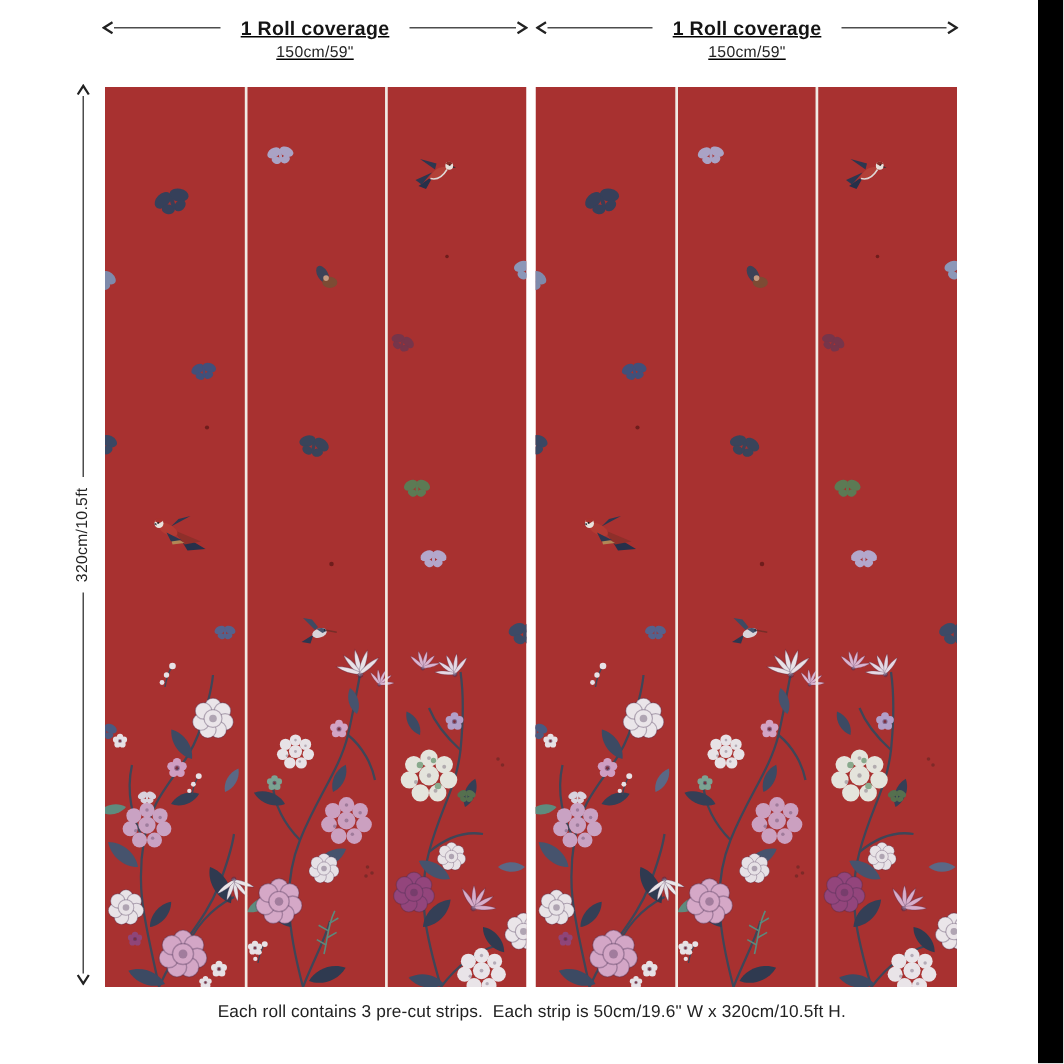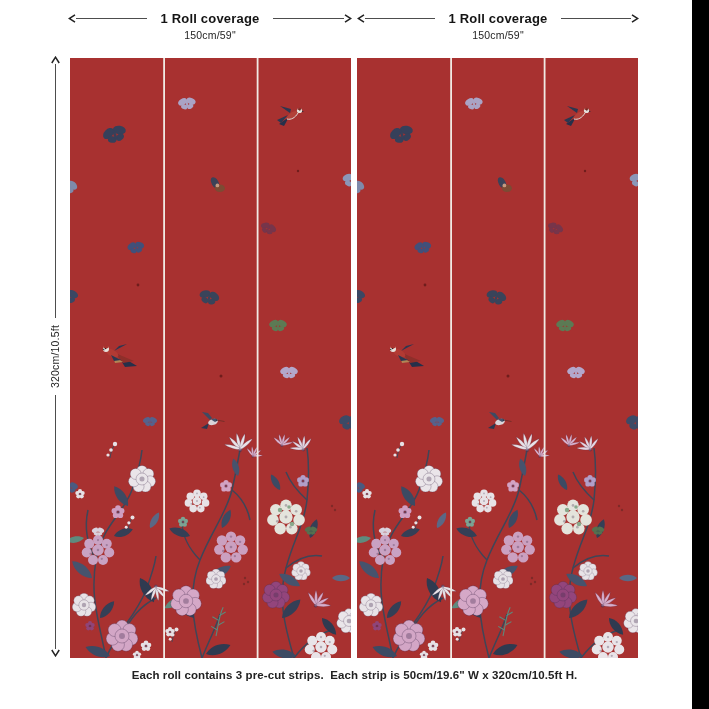--- a/index.html
+++ b/index.html
@@ -3,38 +3,38 @@
 <meta charset="utf-8">
 <style>
   * { margin:0; padding:0; box-sizing:border-box; }
   html,body { width:709px; height:709px; background:#ffffff; font-family:"Liberation Sans",sans-serif; }
   .stage { position:relative; width:709px; height:709px; background:#ffffff; overflow:hidden; }
 
   .panel { position:absolute; top:58px; width:281px; height:600px; display:block; }
   .p1 { left:70px; }
   .p2 { left:357px; }
 
-  .coverage { position:absolute; top:11px; }
+  .coverage { position:absolute; top:11px;text-decoration:underline; }
   .cov1 { left:68px; width:284px; }
   .cov2 { left:357px; width:282px; }
   .cov-row { display:flex; align-items:center; height:15px; }
   .dimline { flex:1 1 auto; height:1px; background:#4d4d4d; }
   .chev { flex:0 0 auto; display:block; }
   .cov-label { font-size:13px; font-weight:bold; letter-spacing:0.2px; color:#141414; margin:0 13px; white-space:nowrap; }
   .cov-size { text-align:center; font-size:10.5px; color:#242424; margin-top:3px; letter-spacing:0.2px; }
 
   .heightdim { position:absolute; left:48px; top:56px; height:601px; width:14px;
                display:flex; flex-direction:column; align-items:center; }
   .vline { flex:1 1 auto; width:1px; background:#4d4d4d; }
   .height-label { writing-mode:vertical-rl; transform:rotate(180deg); font-size:10.5px;
                   color:#242424; letter-spacing:0.2px; margin:7px 0; white-space:nowrap; }
 
   .caption { position:absolute; left:0; right:0; top:667px; text-align:center;
              font-size:11.5px; line-height:16px; color:#222; letter-spacing:0.1px; }
-  .caption div { white-space:pre-wrap;font-weight:bold; }
+  .caption div { white-space:pre-wrap; }
 
   .blackbar { position:absolute; right:0; top:0; width:17px; height:709px; background:#000; }
 
   .defs-holder { position:absolute; width:0; height:0; overflow:hidden; }
 </style>
 </head>
 <body>
 
 <div class="stage">
 

